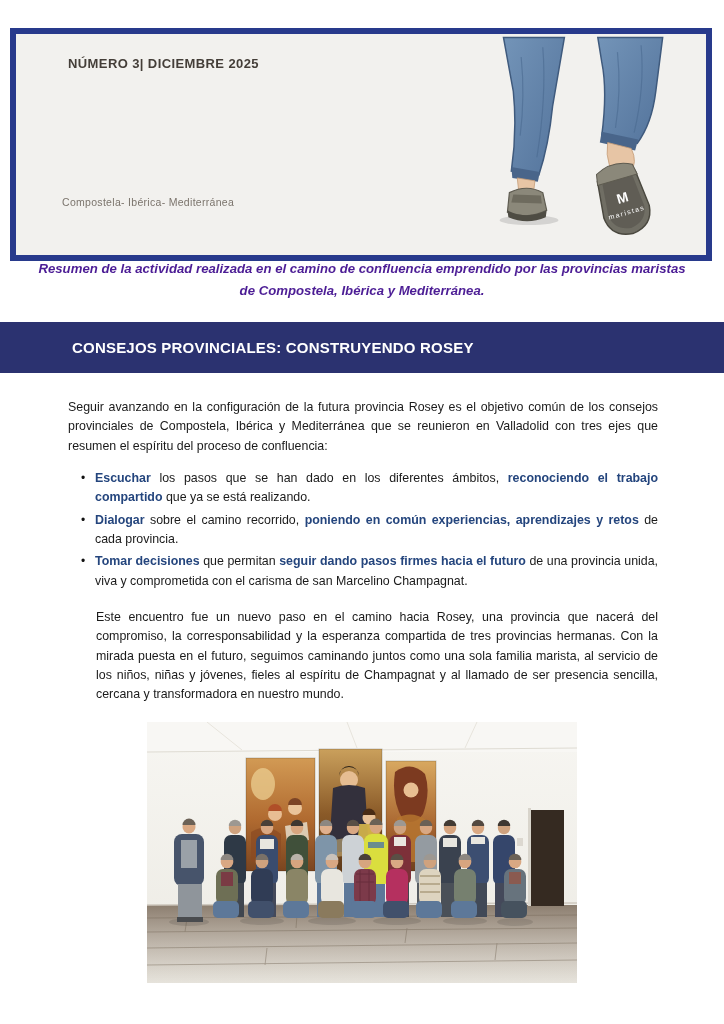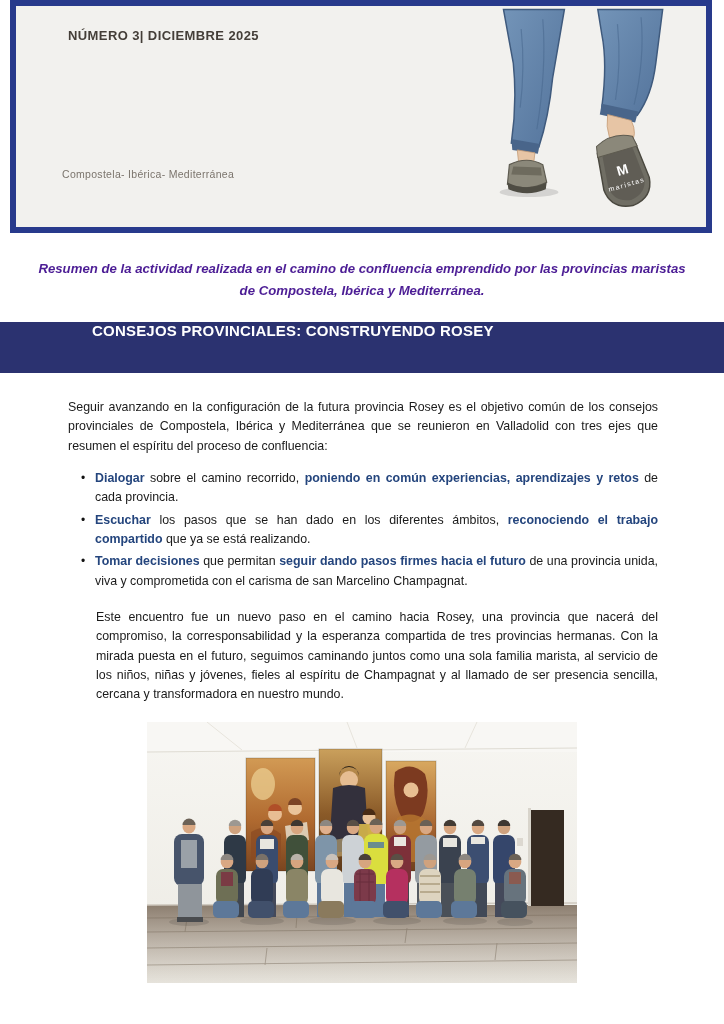--- a/index.html
+++ b/index.html
@@ -3,21 +3,21 @@
 <meta charset="utf-8">
 <style>
   html,body{margin:0;padding:0;background:#888;}
   .page{
     position:relative;width:724px;height:1024px;margin:0 auto;
     background:#ffffff;overflow:hidden;
     font-family:"Liberation Sans", sans-serif;color:#1a1a1a;
   }
   
   .masthead{
-    position:absolute;left:10px;top:0;width:702px;height:233px;
+    position:absolute;left:10px;top:28px;width:702px;height:233px;
     box-sizing:border-box;border:6px solid #283a8c;background:#f2f1ee;
   }
   .issue{
     position:absolute;left:52px;top:22px;font-size:13px;font-weight:600;
     letter-spacing:.4px;color:#443e38;
   }
   .logo-script{
     position:absolute;left:56px;top:58px;
     font-family:"DejaVu Serif", cursive, serif;font-style:italic;
     font-size:29px;color:#3a332d;letter-spacing:2px;
@@ -33,22 +33,22 @@
   .feet-illustration{position:absolute;right:6px;top:2px;width:226px;height:217px;}
   
   .summary{
     position:absolute;top:258px;left:30px;width:664px;margin:0;
     text-align:center;font-style:italic;font-weight:bold;
     font-size:13.2px;line-height:1.65;color:#4c1d95;
   }
   
   .banner{
     position:absolute;top:322px;left:0;width:724px;height:51px;
-    background:#2b3270;display:flex;box-sizing:border-box;
-    padding-left:92px;
+    background:#2b3270;display:flex;align-items:center;box-sizing:border-box;
+    padding-left:72px;
   }
   .banner-title{
     margin:0;font-size:15px;font-weight:bold;color:#ffffff;letter-spacing:.2px;
   }
   
   .article{
     position:absolute;top:398px;left:68px;width:590px;
     font-size:12.4px;line-height:1.56;text-align:justify;
   }
   .para{margin:0;}
@@ -111,22 +111,22 @@
 
   <p class="summary">Resumen de la actividad realizada en el camino de confluencia emprendido por las provincias maristas de Compostela, Ibérica y Mediterránea.</p>
 
   <div class="banner">
     <h1 class="banner-title">CONSEJOS PROVINCIALES: CONSTRUYENDO ROSEY</h1>
   </div>
 
   <article class="article">
     <p class="para">Seguir avanzando en la configuración de la futura provincia Rosey es el objetivo común de los consejos provinciales de Compostela, Ibérica y Mediterránea que se reunieron en Valladolid con tres ejes que resumen el espíritu del proceso de confluencia:</p>
     <ul class="bullets">
+      <li class="bullet"><span class="accent-bold">Escuchar</span><span> los pasos que se han dado en los diferentes ámbitos, </span><span class="accent-bold">reconociendo el trabajo compartido</span><span> que ya se está realizando.</span></li>
       <li class="bullet"><span class="accent-bold">Dialogar</span><span> sobre el camino recorrido, </span><span class="accent-bold">poniendo en común experiencias, aprendizajes y retos</span><span> de cada provincia.</span></li>
-      <li class="bullet"><span class="accent-bold">Escuchar</span><span> los pasos que se han dado en los diferentes ámbitos, </span><span class="accent-bold">reconociendo el trabajo compartido</span><span> que ya se está realizando.</span></li>
       <li class="bullet"><span class="accent-bold">Tomar decisiones</span><span> que permitan </span><span class="accent-bold">seguir dando pasos firmes hacia el futuro</span><span> de una provincia unida, viva y comprometida con el carisma de san Marcelino Champagnat.</span></li>
     </ul>
     <p class="para closing">Este encuentro fue un nuevo paso en el camino hacia Rosey, una provincia que nacerá del compromiso, la corresponsabilidad y la esperanza compartida de tres provincias hermanas. Con la mirada puesta en el futuro, seguimos caminando juntos como una sola familia marista, al servicio de los niños, niñas y jóvenes, fieles al espíritu de Champagnat y al llamado de ser presencia sencilla, cercana y transformadora en nuestro mundo.</p>
   </article>
 
   <figure class="photo">
     <svg viewBox="0 0 430 261" preserveAspectRatio="none" aria-hidden="true">
       <defs>
         <linearGradient id="wall" x1="0" y1="0" x2="0" y2="1">
           <stop offset="0" stop-color="#f7f6f2"></stop>

